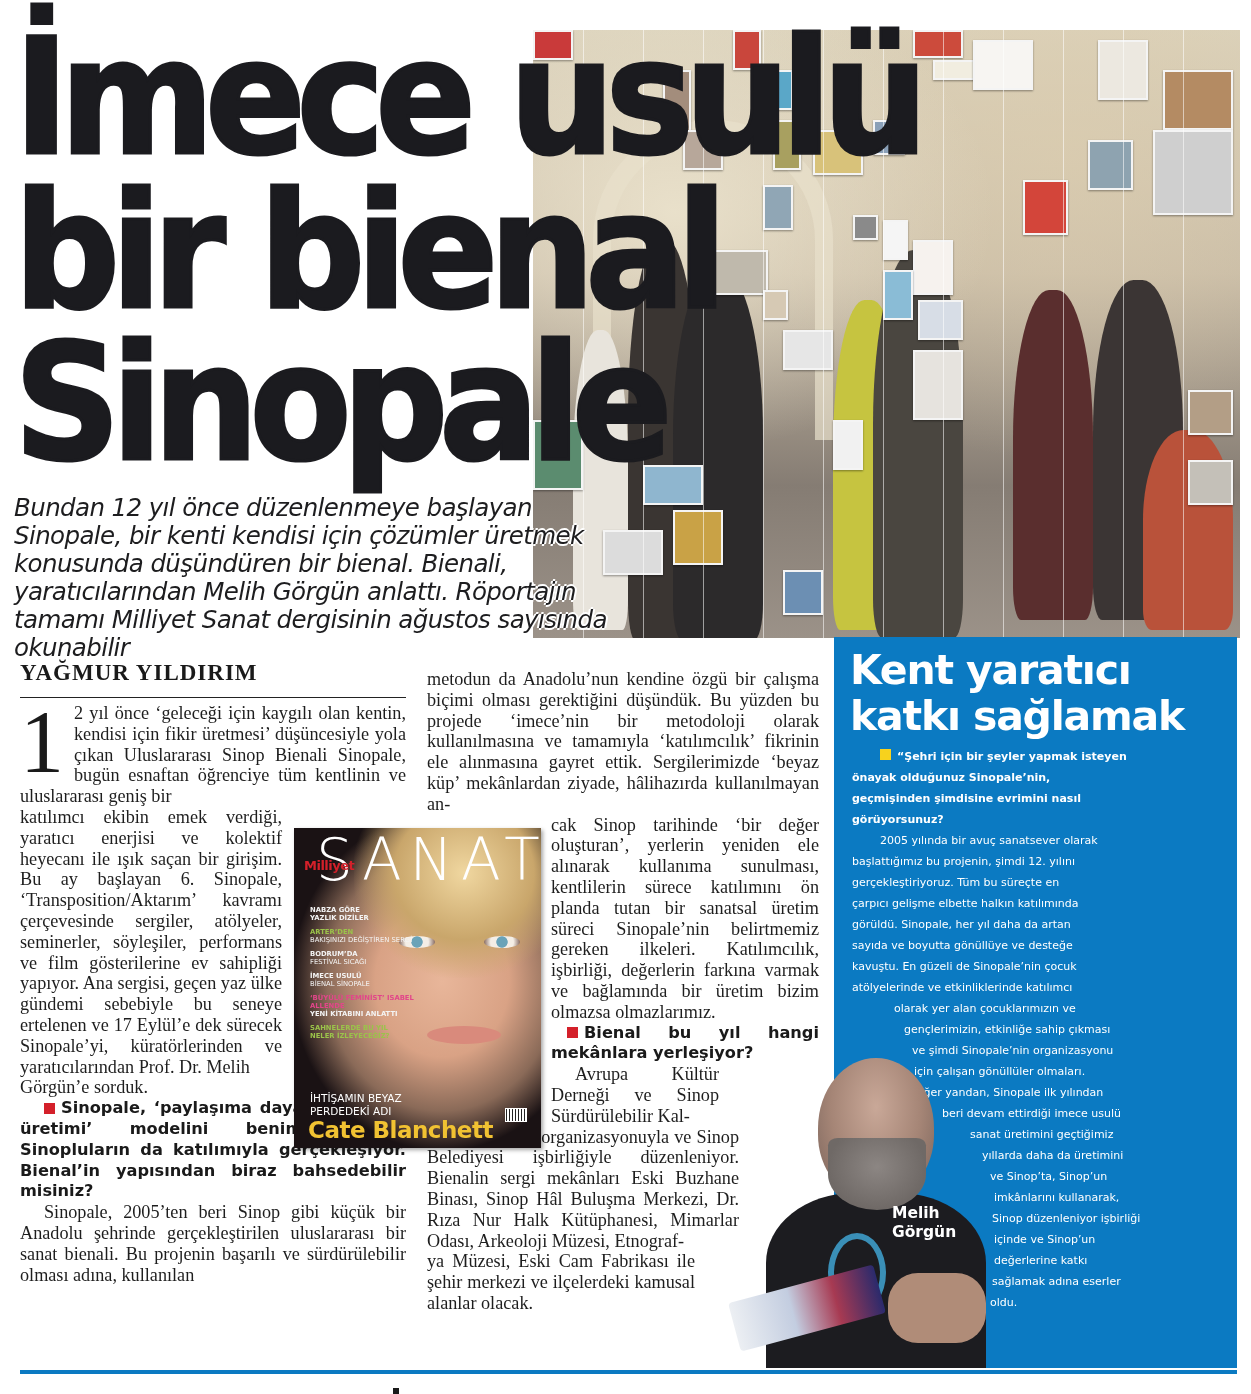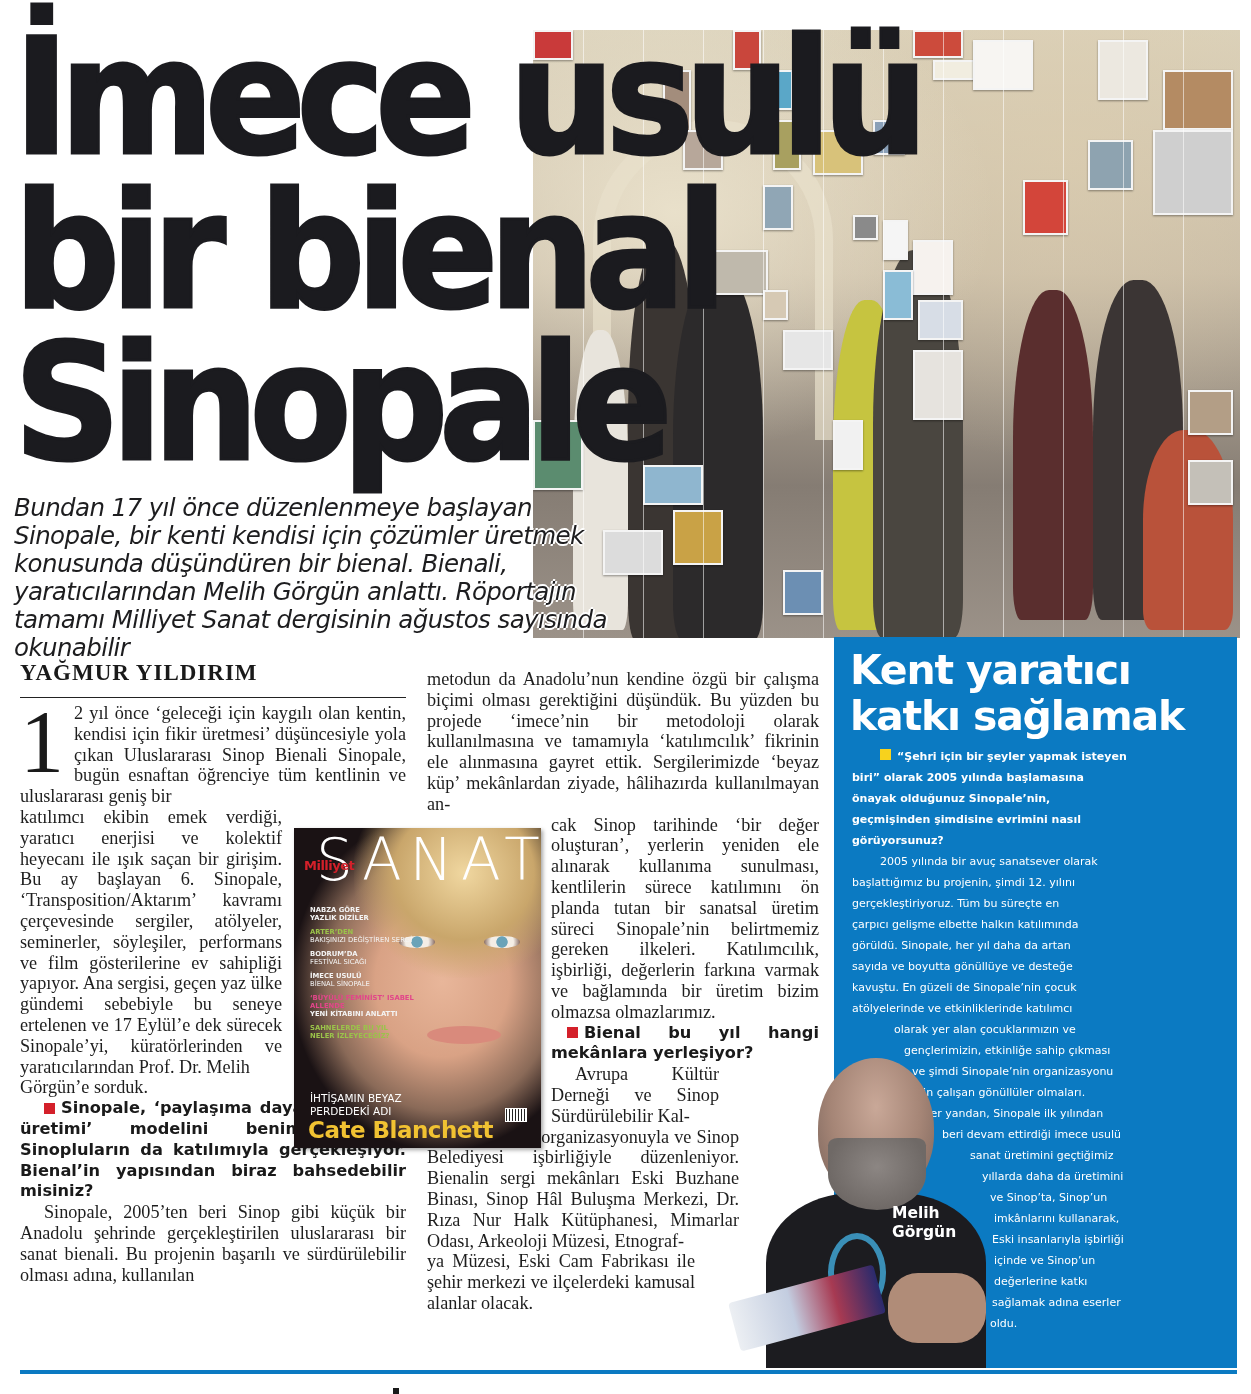--- a/index.html
+++ b/index.html
@@ -211,21 +211,21 @@
   <div class="string" style="left:230px"></div>
   <div class="string" style="left:290px"></div>
   <div class="string" style="left:350px"></div>
   <div class="string" style="left:410px"></div>
   <div class="string" style="left:470px"></div>
   <div class="string" style="left:530px"></div>
   <div class="string" style="left:590px"></div>
   <div class="string" style="left:650px"></div>
 </div>
 
-<p class="deck">Bundan 17 yıl önce düzenlenmeye başlayan Sinopale, bir kenti kendisi için çözümler üretmek konusunda düşündüren bir bienal. Bienali, yaratıcılarından Melih Görgün anlattı. Röportajın tamamı Milliyet Sanat dergisinin ağustos sayısında okunabilir</p>
+<p class="deck">Bundan 12 yıl önce düzenlenmeye başlayan Sinopale, bir kenti kendisi için çözümler üretmek konusunda düşündüren bir bienal. Bienali, yaratıcılarından Melih Görgün anlattı. Röportajın tamamı Milliyet Sanat dergisinin ağustos sayısında okunabilir</p>
 
 <div class="byline">YAĞMUR YILDIRIM</div>
 
 <div class="col col1">
   <span class="dropcap">1</span>
   <p>2 yıl önce ‘geleceği için kaygılı olan kentin, kendisi için fikir üretmesi’ düşüncesiyle yola çıkan Uluslararası Sinop Bienali Sinopale, bugün esnaftan öğrenciye tüm kentlinin ve uluslararası geniş bir</p>
   <p class="narrow">katılımcı ekibin emek verdiği, yaratıcı enerjisi ve kolektif heyecanı ile ışık saçan bir girişim. Bu ay başlayan 6. Sinopale, ‘Transposition/Aktarım’ kavramı çerçevesinde sergiler, atölyeler, seminerler, söyleşiler, performans ve film gösterilerine ev sahipliği yapıyor. Ana sergisi, geçen yaz ülke gündemi sebebiyle bu seneye ertelenen ve 17 Eylül’e dek sürecek Sinopale’yi, küratörlerinden ve yaratıcılarından Prof. Dr. Melih</p>
   <p>Görgün’e sorduk.</p>
   <p class="q indent"><span class="sq"></span><span>Sinopale, ‘paylaşıma dayalı bir sanat üretimi’ modelini benimsiyor ve Sinopluların da katılımıyla gerçekleşiyor. Bienal’in yapısından biraz bahsedebilir misiniz?</span></p>
   <p class="indent">Sinopale, 2005’ten beri Sinop gibi küçük bir Anadolu şehrinde gerçekleştirilen uluslararası bir sanat bienali. Bu projenin başarılı ve sürdürülebilir olması adına, kullanılan</p>
@@ -261,21 +261,20 @@
 </div>
 
 <div class="sidebar">
   <div class="title">
     <div>Kent yaratıcı</div>
     <div>katkı sağlamak</div>
   </div>
   <div class="qa">
     <div class="q">
       <div><span class="sq"></span><span>“Şehri için bir şeyler yapmak isteyen</span></div>
-      <div>biri” olarak 2005 yılında başlamasına</div>
       <div>önayak olduğunuz Sinopale’nin,</div>
       <div>geçmişinden şimdisine evrimini nasıl</div>
       <div>görüyorsunuz?</div>
     </div>
     <div class="a">
       <div style="padding-left:28px">2005 yılında bir avuç sanatsever olarak</div>
       <div>başlattığımız bu projenin, şimdi 12. yılını</div>
       <div>gerçekleştiriyoruz. Tüm bu süreçte en</div>
       <div>çarpıcı gelişme elbette halkın katılımında</div>
       <div>görüldü. Sinopale, her yıl daha da artan</div>
@@ -285,21 +284,21 @@
       <div style="padding-left:42px">olarak yer alan çocuklarımızın ve</div>
       <div style="padding-left:52px">gençlerimizin, etkinliğe sahip çıkması</div>
       <div style="padding-left:60px">ve şimdi Sinopale’nin organizasyonu</div>
       <div style="padding-left:62px">için çalışan gönüllüler olmaları.</div>
       <div style="padding-left:60px">Diğer yandan, Sinopale ilk yılından</div>
       <div style="padding-left:90px">beri devam ettirdiği imece usulü</div>
       <div style="padding-left:118px">sanat üretimini geçtiğimiz</div>
       <div style="padding-left:130px">yıllarda daha da üretimini</div>
       <div style="padding-left:138px">ve Sinop’ta, Sinop’un</div>
       <div style="padding-left:142px">imkânlarını kullanarak,</div>
-      <div style="padding-left:140px">Eski insanlarıyla işbirliği</div>
+      <div style="padding-left:140px">Sinop düzenleniyor işbirliği</div>
       <div style="padding-left:142px">içinde ve Sinop’un</div>
       <div style="padding-left:142px">değerlerine katkı</div>
       <div style="padding-left:140px">sağlamak adına eserler</div>
       <div style="padding-left:138px">oldu.</div>
     </div>
   </div>
 </div>
 
 <div class="portrait">
   <div class="shirt"></div>

